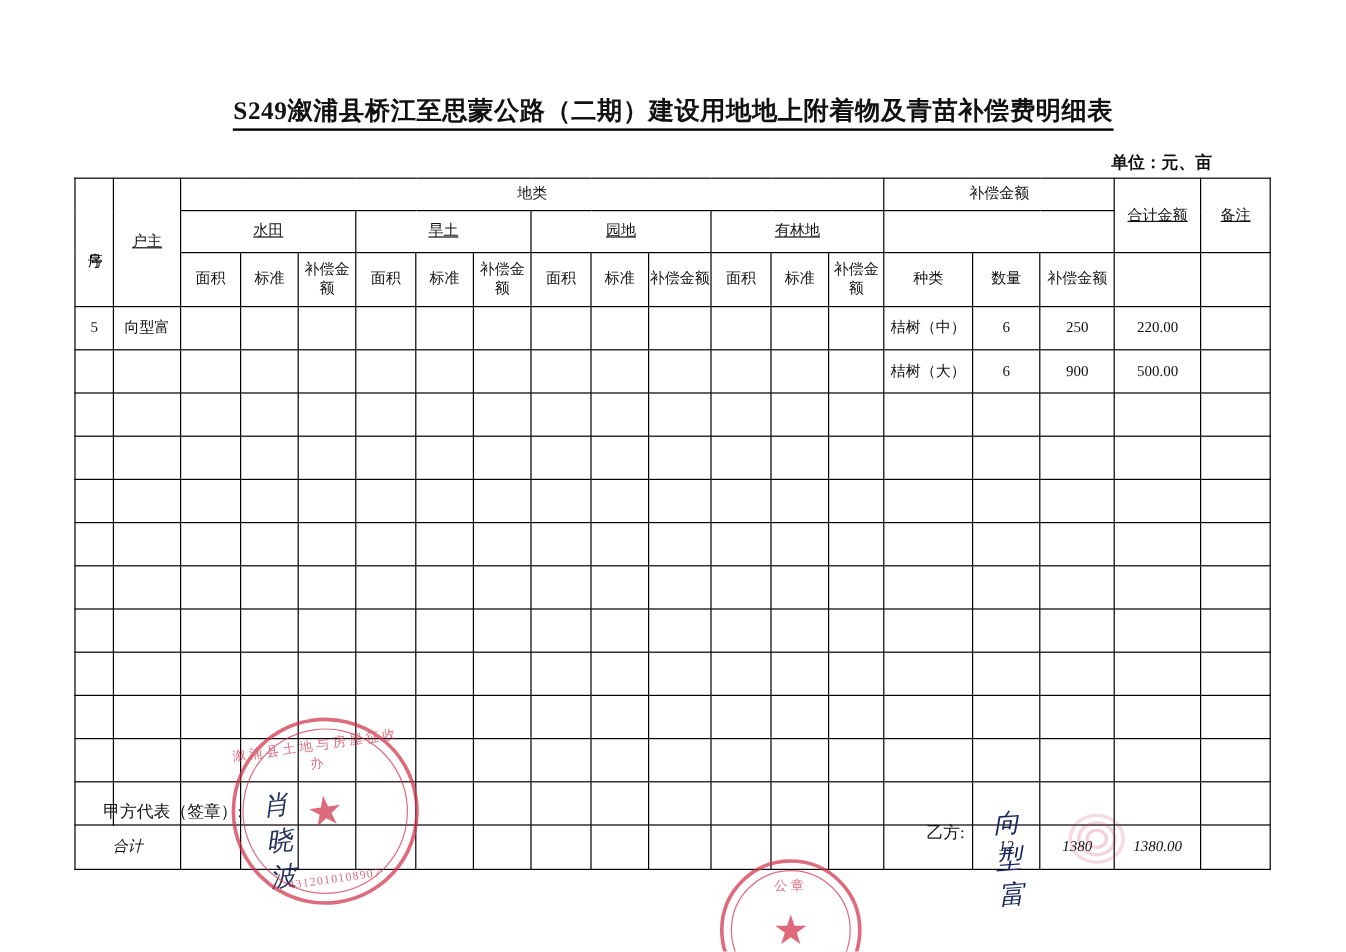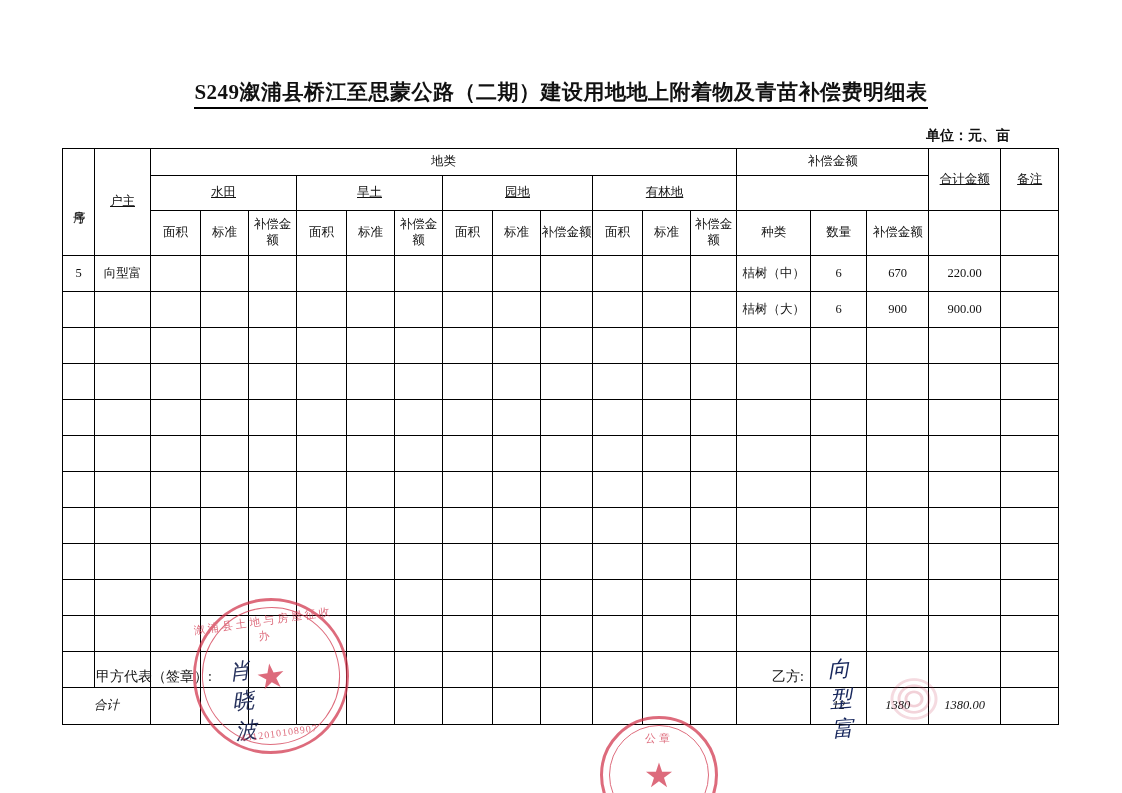--- a/index.html
+++ b/index.html
@@ -71,27 +71,27 @@
   }
   .signature-row {
     position: absolute;
     top: 668px;
     left: 62px;
     width: 996px;
     font-size: 14px;
   }
   .sig-a {
     position: absolute;
-    left: 34px;
+    left: 24px;
     top: 0;
   }
   .sig-b {
     position: absolute;
     left: 710px;
-    top: 0;
+    top: 17px;
   }
   
   .hand {
     font-family: "DejaVu Serif", serif;
     font-style: italic;
     font-size: 22px;
     color: #1d2a6b;
     letter-spacing: 2px;
   }
   .hand-a {
@@ -252,21 +252,21 @@
         <td></td>
         <td></td>
         <td></td>
         <td></td>
         <td></td>
         <td></td>
         <td></td>
         <td></td>
         <td>桔树（中）</td>
         <td>6</td>
-        <td>670</td>
+        <td>250</td>
         <td>220.00</td>
         <td></td>
       </tr>
 
       <tr class="r-data">
         <td></td>
         <td></td>
         <td></td>
         <td></td>
         <td></td>
@@ -275,21 +275,21 @@
         <td></td>
         <td></td>
         <td></td>
         <td></td>
         <td></td>
         <td></td>
         <td></td>
         <td>桔树（大）</td>
         <td>6</td>
         <td>900</td>
-        <td>900.00</td>
+        <td>500.00</td>
         <td></td>
       </tr>
 
       </tbody>
       <tbody id="empty-rows">
         <tr class="r-data">
           <td></td>
           <td></td>
           <td></td>
           <td></td>

